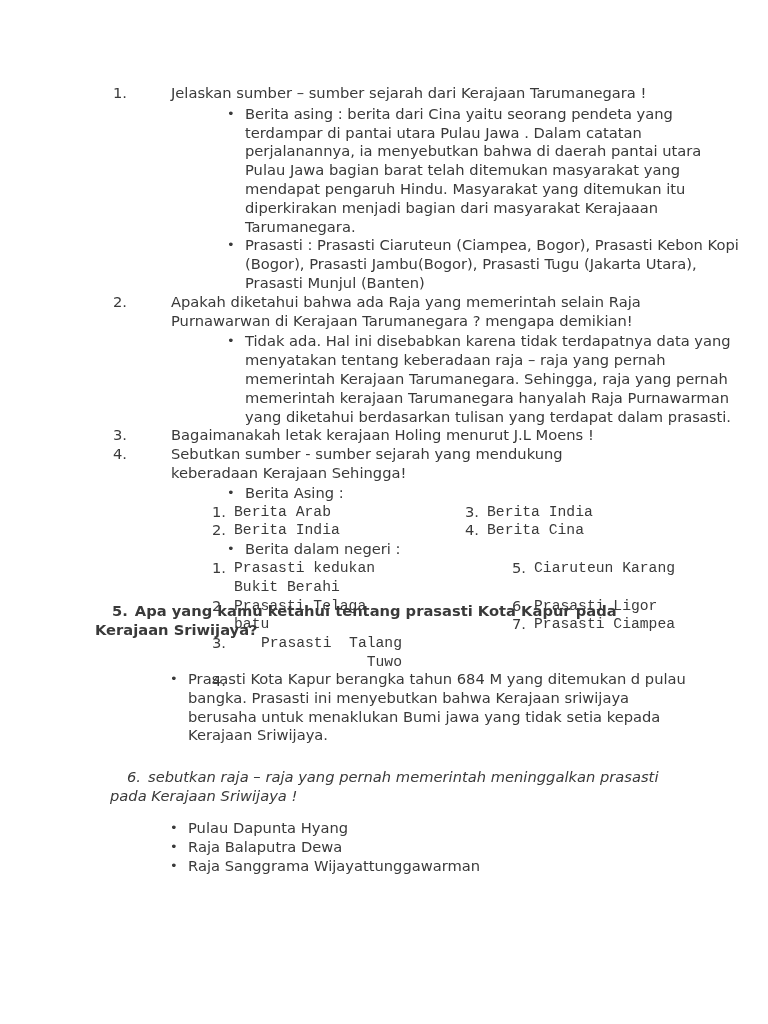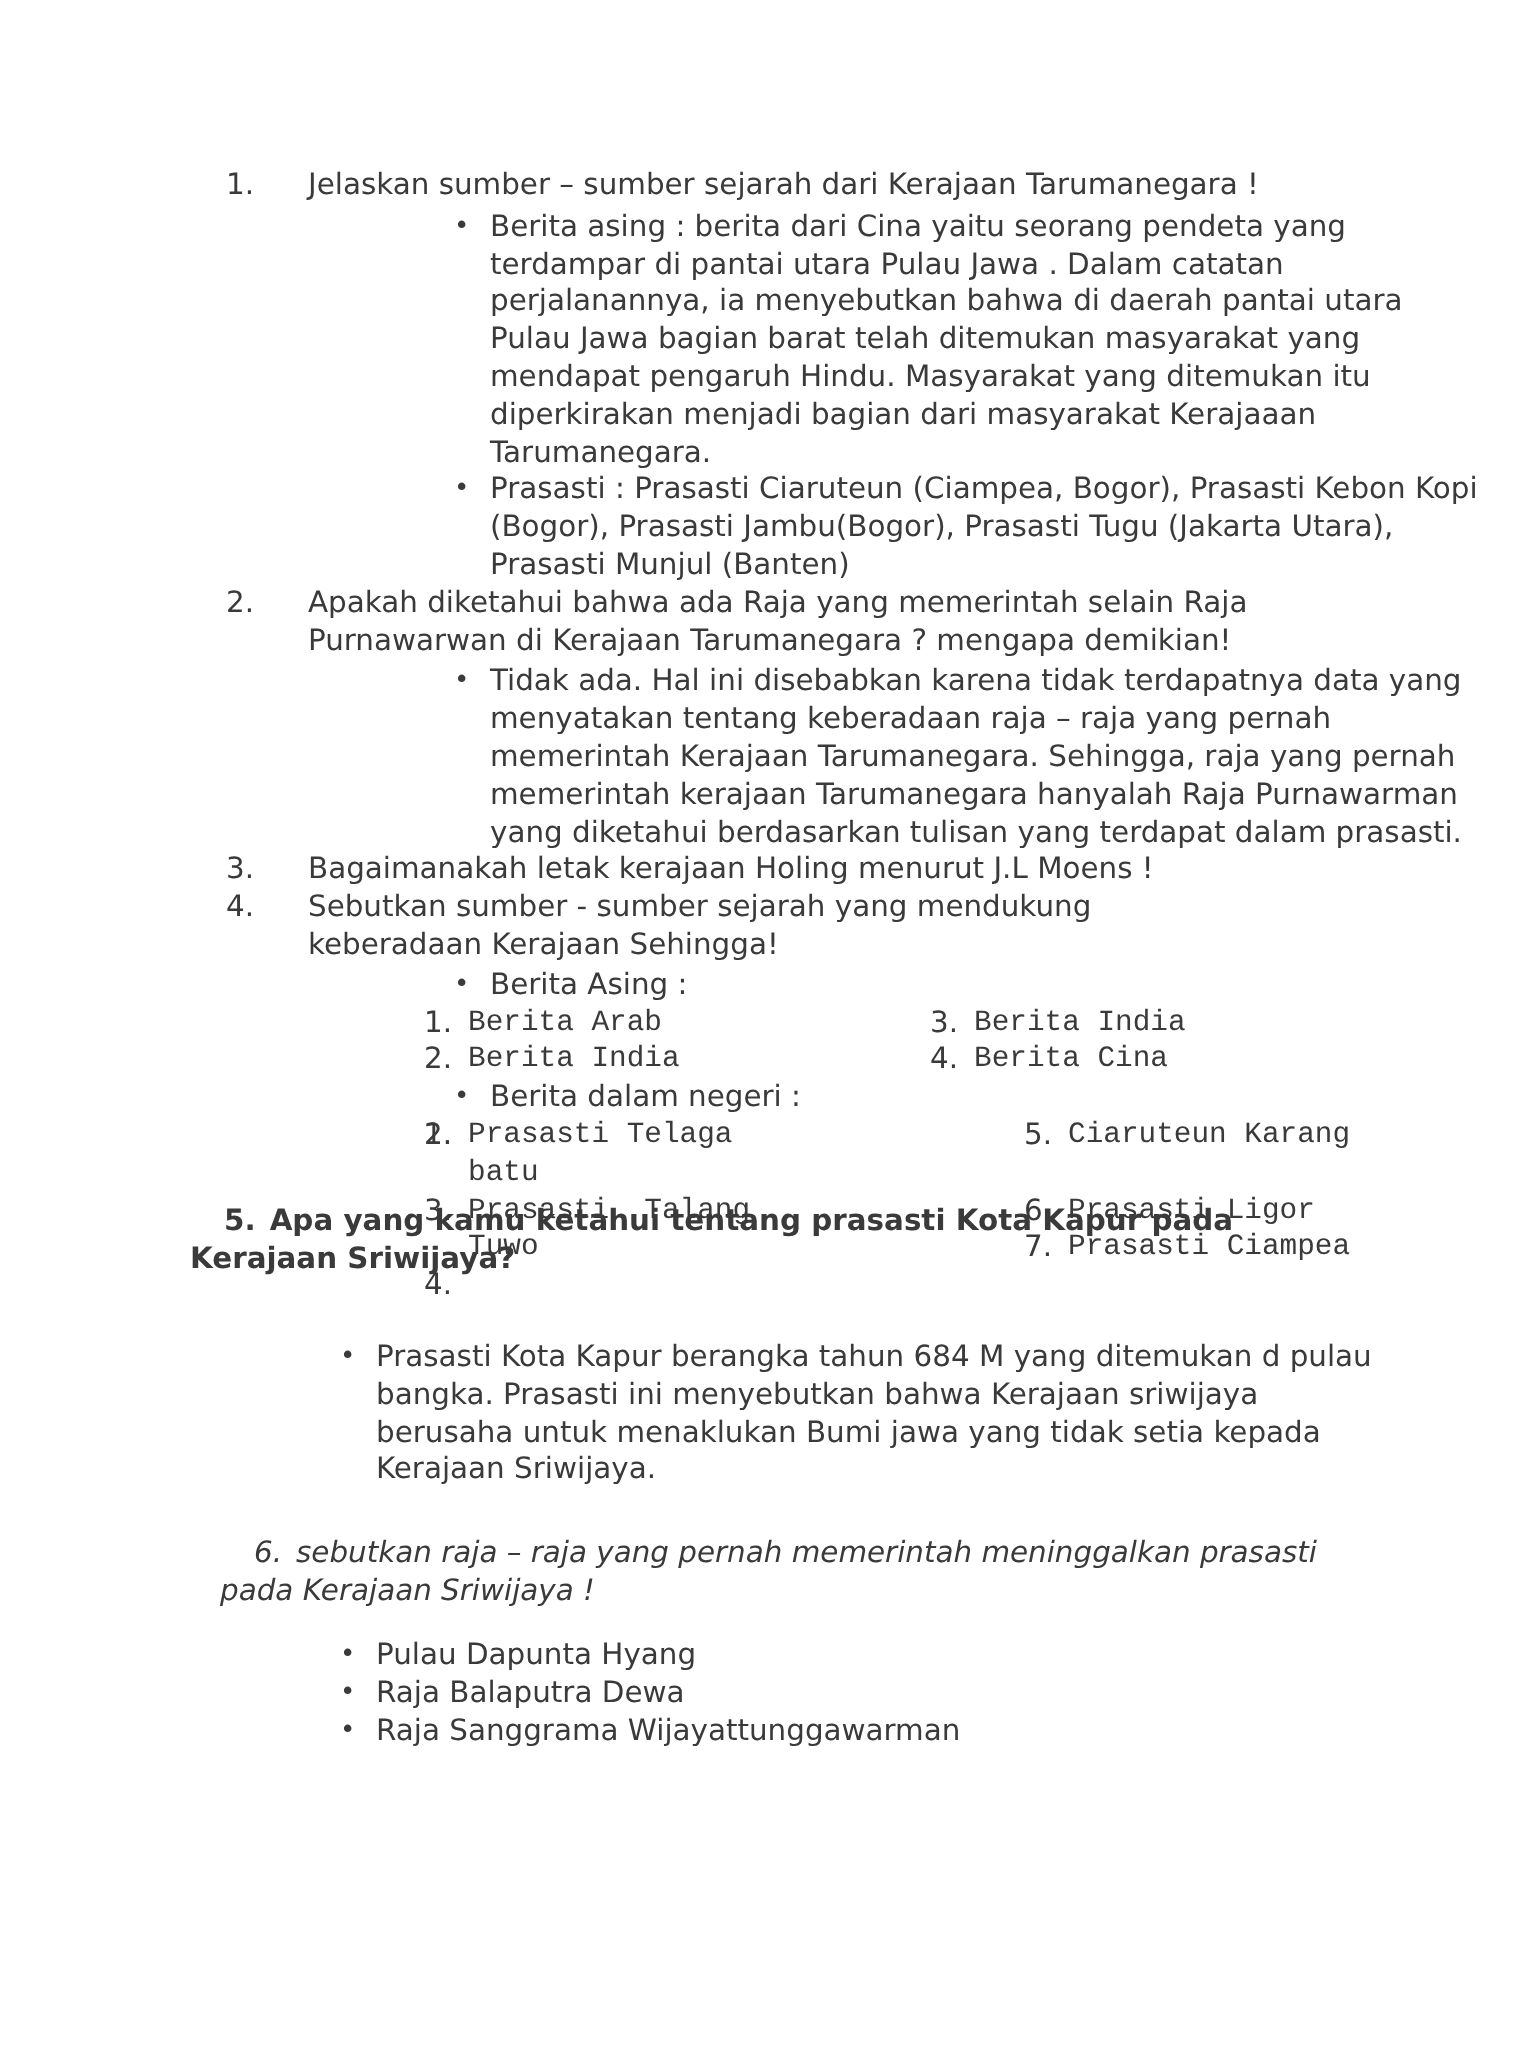--- a/index.html
+++ b/index.html
@@ -39,21 +39,21 @@
     box-sizing: border-box;
     width: 567px;
   }
   .q-item > .marker {
     position: absolute;
     left: 0;
     top: 0;
     width: 30px;
     text-align: left;
   }
-  .q-text { display: block; }
+  .q-text { display: block; margin-left: 17px; }
 
   
   .b-list { margin: 0; }
   .b-item {
     position: relative;
     margin-left: 57px;    
     padding-left: 18px;
   }
   .b-item > .bullet {
     position: absolute;
@@ -99,21 +99,21 @@
 
   
   .para-q {
     position: absolute;
     left: 95px;
     width: 578px;
     text-indent: 17px;
   }
   .para-q .pnum { margin-right: 7px; }
 
-  .nowrap-pad { white-space: pre-wrap; }
+  .nowrap-pad { white-space: pre-wrap; text-align: right; }
 </style>
 </head>
 <body>
 
 <div class="page">
   <div class="doc-body">
 
     <div class="q-item" style="margin-left:113px;">
       <span class="marker">1.</span>
       <span class="q-text">Jelaskan sumber – sumber  sejarah dari Kerajaan Tarumanegara !</span>
@@ -186,20 +186,21 @@
       <div class="b-item">
         <span class="bullet">•</span>
         <span class="b-text">Berita dalam negeri :</span>
       </div>
     </div>
 
     <div class="num-sub" style="margin-left:212px; margin-top:0px; height:94px;">
       <div class="num-cellA" style="left:0; width:190px;">
         <div class="num-item" style="width:175px;">
           <span class="nmark">1.</span>
+          <span class="ntext">Prasasti kedukan Bukit Berahi</span>
         </div>
         <div class="num-item">
           <span class="nmark">2.</span>
           <span class="ntext">Prasasti Telaga batu</span>
         </div>
         <div class="num-item">
           <span class="nmark">3.</span>
           <span class="ntext nowrap-pad">Prasasti  Talang Tuwo</span>
         </div>
         <div class="num-item">

